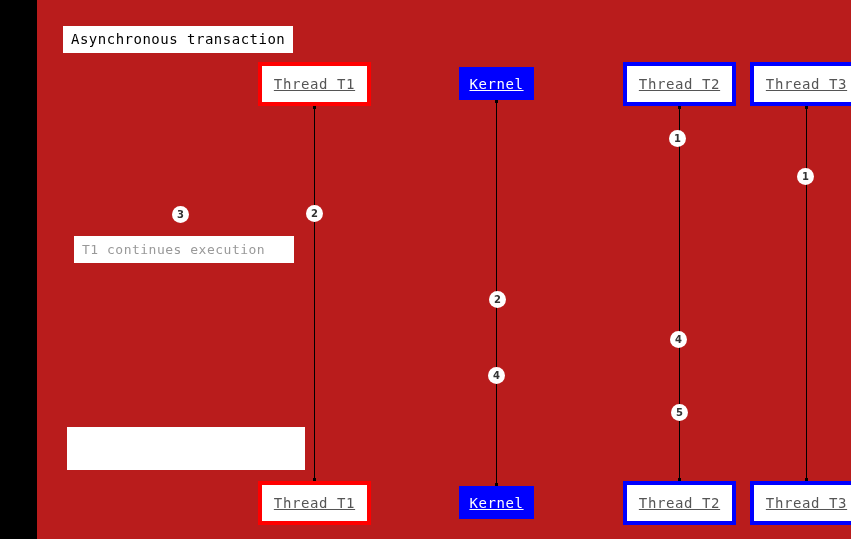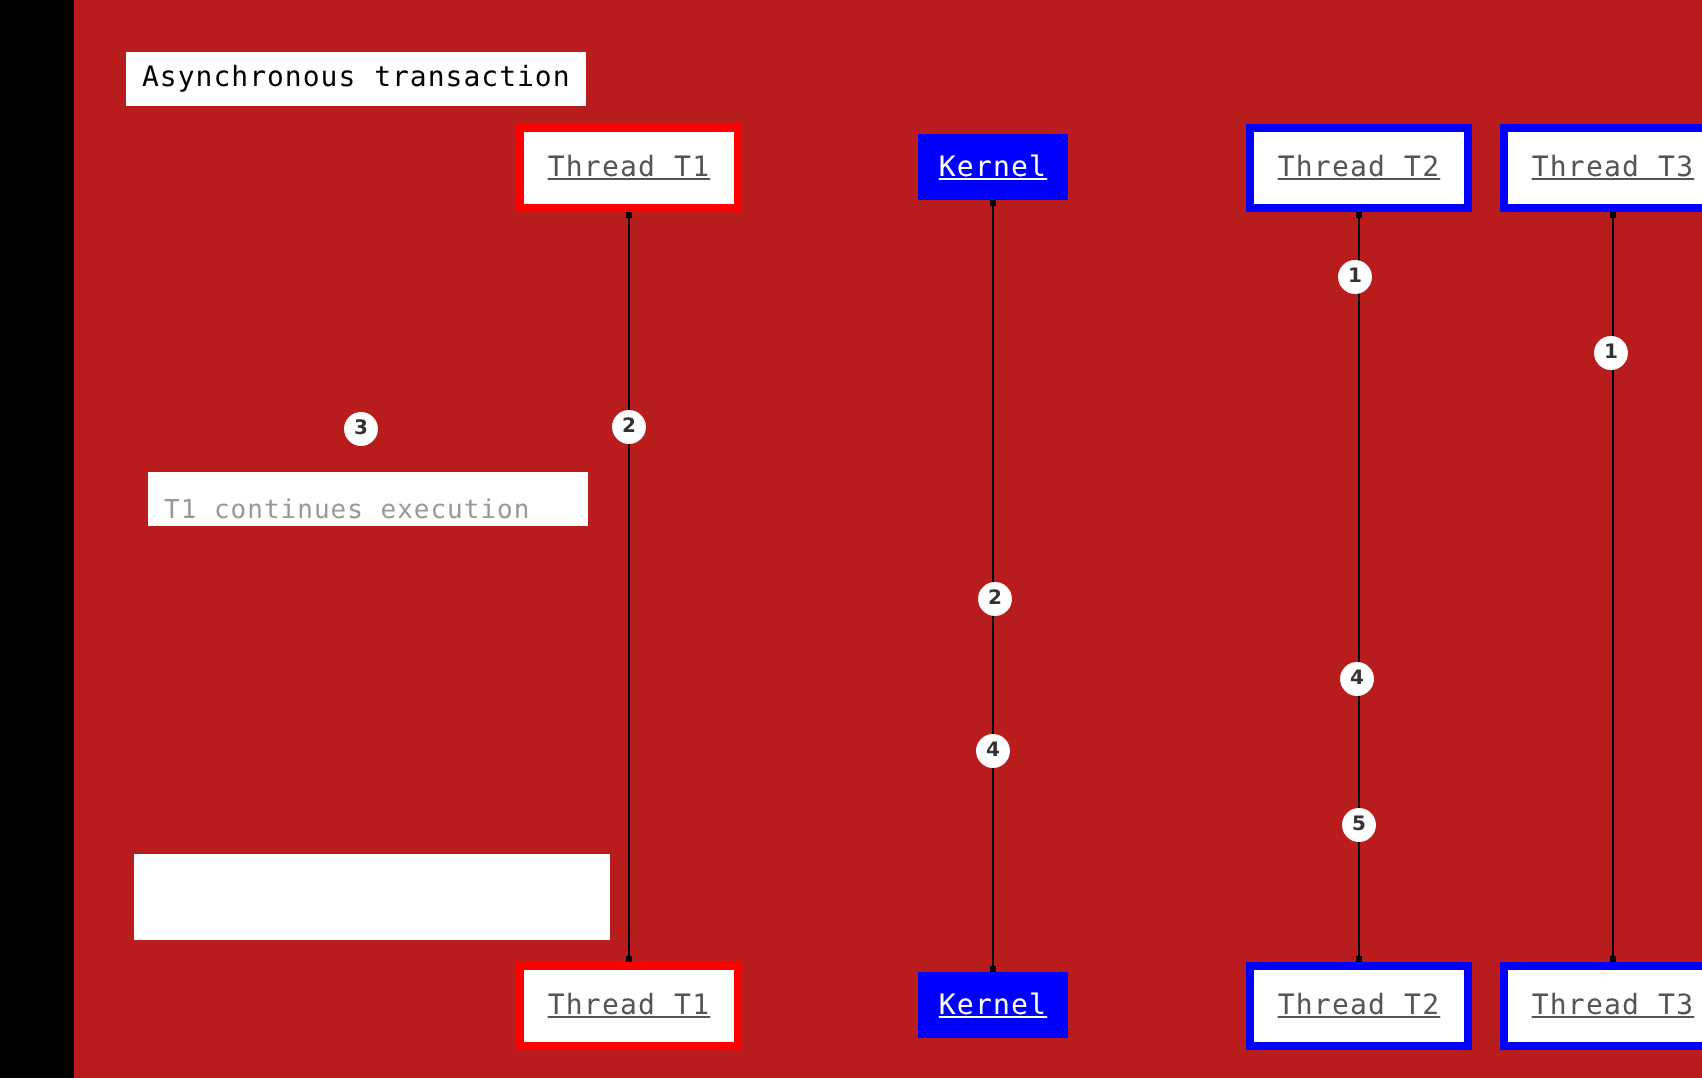--- a/index.html
+++ b/index.html
@@ -140,21 +140,21 @@
       </div>
       <div class="participant framed blue" style="left: 586px; top: 62px; width: 113px; height: 44px;">
         <span>Thread T2</span>
       </div>
       <div class="participant framed blue" style="left: 713px; top: 62px; width: 113px; height: 44px;">
         <span>Thread T3</span>
       </div>
     </div>
 
   <div id="notes-layer">
-      <div class="note-box" style="left: 37px; top: 236px; width: 220px; height: 27px; align-items: flex-end;">
+      <div class="note-box" style="left: 37px; top: 236px; width: 220px; height: 27px;">
         <span>T1 continues execution</span>
       </div>
       <div class="note-box empty" style="left: 30px; top: 427px; width: 238px; height: 43px;"></div>
     </div>
 
   <div id="badges-layer">
       <div class="step-badge" style="left: 632px; top: 130px;">1</div>
       <div class="step-badge" style="left: 760px; top: 168px;">1</div>
       <div class="step-badge" style="left: 135px; top: 206px;">3</div>
       <div class="step-badge" style="left: 269px; top: 205px;">2</div>

